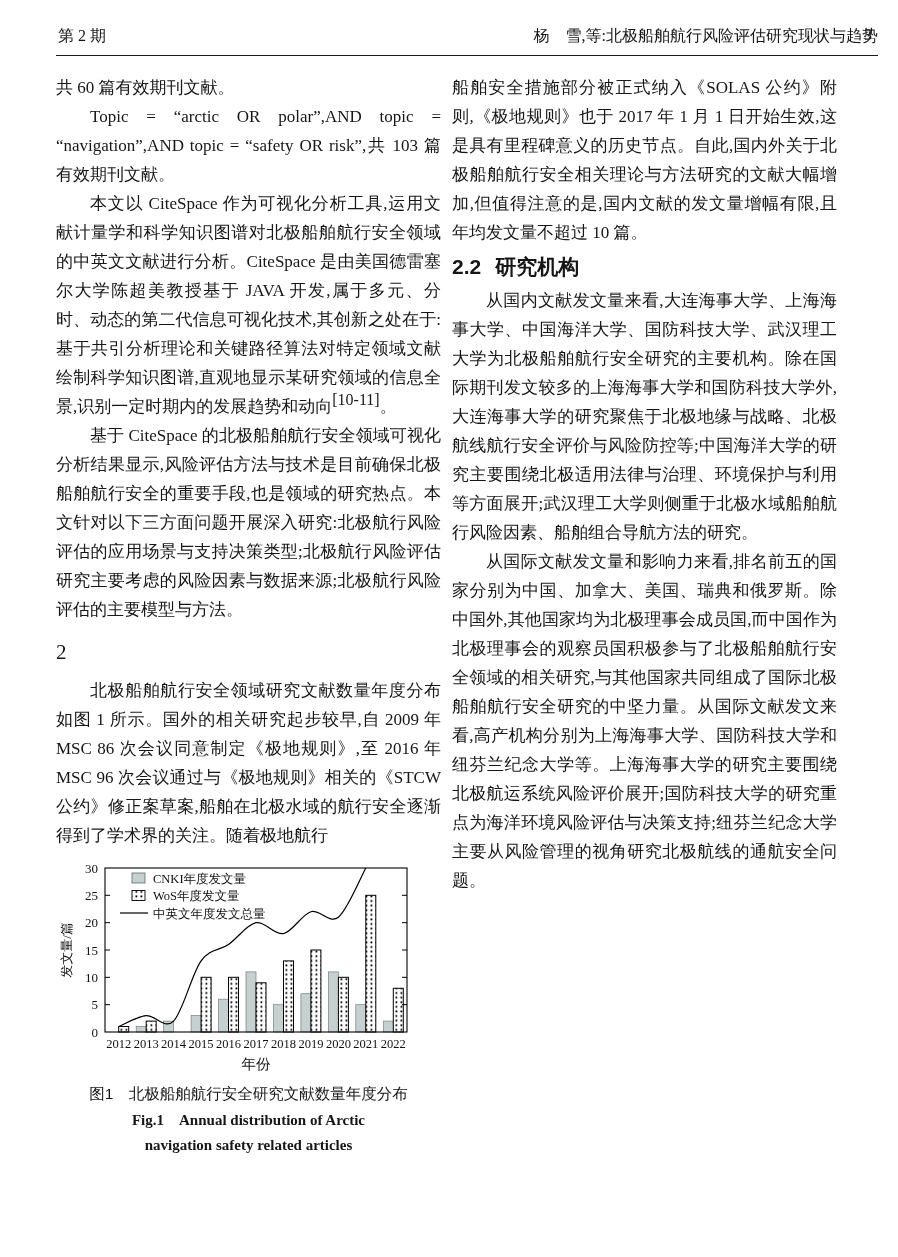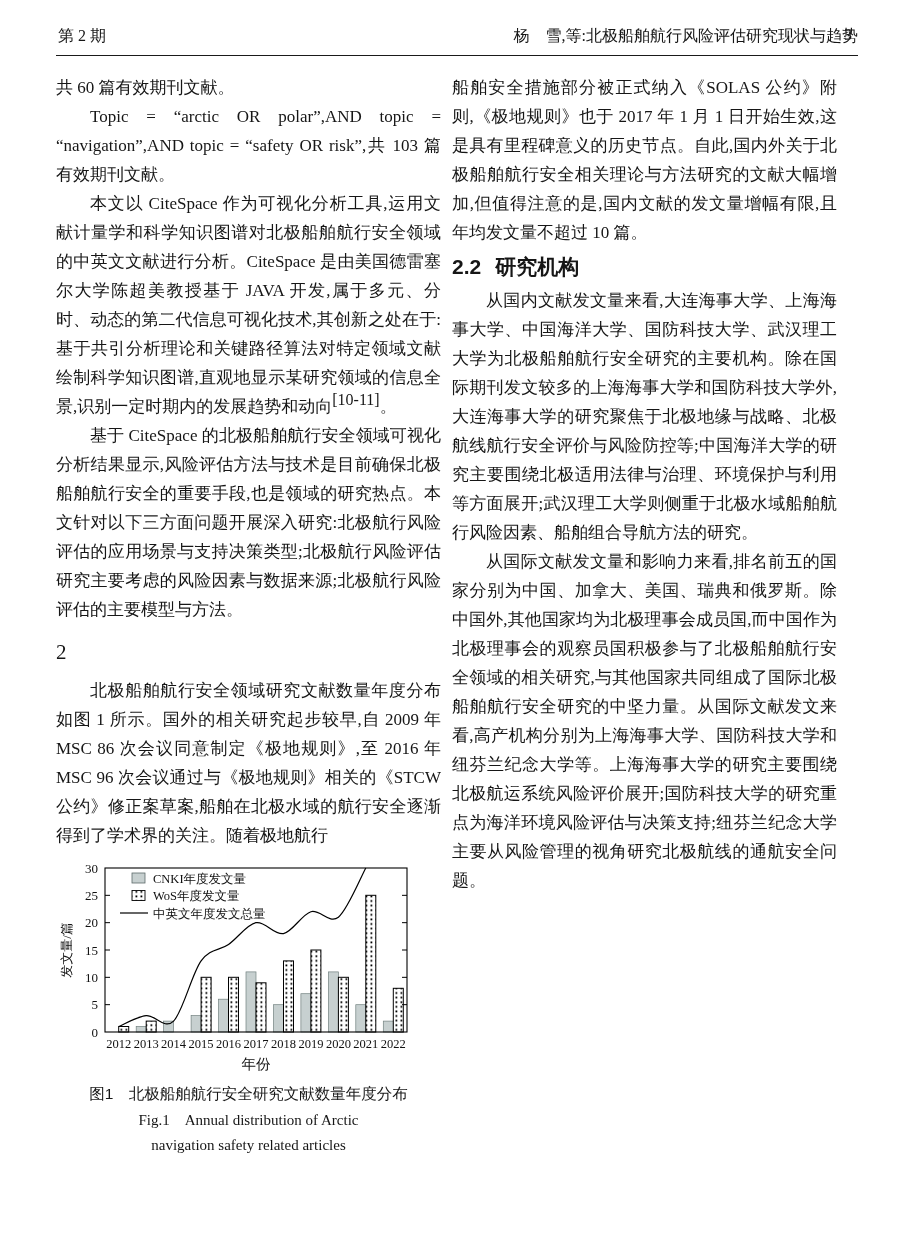--- a/index.html
+++ b/index.html
@@ -1,41 +1,41 @@
 <!DOCTYPE html>
 <html lang="zh"><head>
 <meta charset="utf-8">
 <style>
   *{box-sizing:border-box}
   html,body{margin:0;padding:0}
   body{
     width:898px;height:1257px;background:#ffffff;color:#161616;
     font-family:"Liberation Serif","DejaVu Serif",serif;
   }
-  .page{position:relative;width:898px;height:1257px;padding:26px 40px 0 56px;overflow:hidden}
+  .page{position:relative;width:898px;height:1257px;padding:26px 20px 0 56px;overflow:hidden}
   .hdr{position:relative;height:22px;font-size:16px}
   .hdr .issue{position:absolute;left:2px;top:0}
   .hdr .rtitle{position:absolute;left:0;right:0;top:0;text-align:right}
   .hdr .pageno{position:absolute;right:6px;top:0}
   .rule{border:0;border-top:1.6px solid #1a1a1a;margin:7px 0 0 0}
   .cols{display:flex;gap:11px;margin-top:17px}
   .col{width:385px;font-size:17px;line-height:29px;text-align:justify}
   .col p{margin:0;text-indent:2em}
   .col p.cont{text-indent:0}
   sup.ref{font-size:16px;line-height:0}
   h2.sec{font-size:21px;font-weight:400;margin:14px 0 9px;display:flex;align-items:baseline}
   h2.sec .num{margin-right:18px}
   h2.sec .t{letter-spacing:4.5px}
   h3.sub{font-family:"Liberation Sans","DejaVu Sans",sans-serif;font-size:21px;font-weight:700;margin:5px 0 5px;display:flex}
   h3.sub .num{margin-right:14px}
   .fig{margin-top:12px;text-align:center}
   .fig svg{display:block;margin:0 auto}
   .fig svg text{font-family:"Liberation Serif","DejaVu Serif",serif;fill:#111}
   .figcap-zh{font-family:"Liberation Sans","DejaVu Sans",sans-serif;font-weight:400;font-size:15.5px;margin-top:3px}
-  .figcap-en{font-weight:400;font-size:15px;line-height:25px}
+  .figcap-en{font-weight:700;font-size:15px;line-height:25px}
 </style>
 </head>
 <body>
 
 <div class="page">
 
   <div class="hdr">
     <span class="issue">第 2 期</span>
     <span class="rtitle">杨　雪,等:北极船舶航行风险评估研究现状与趋势</span>
     <span class="pageno">3</span>

